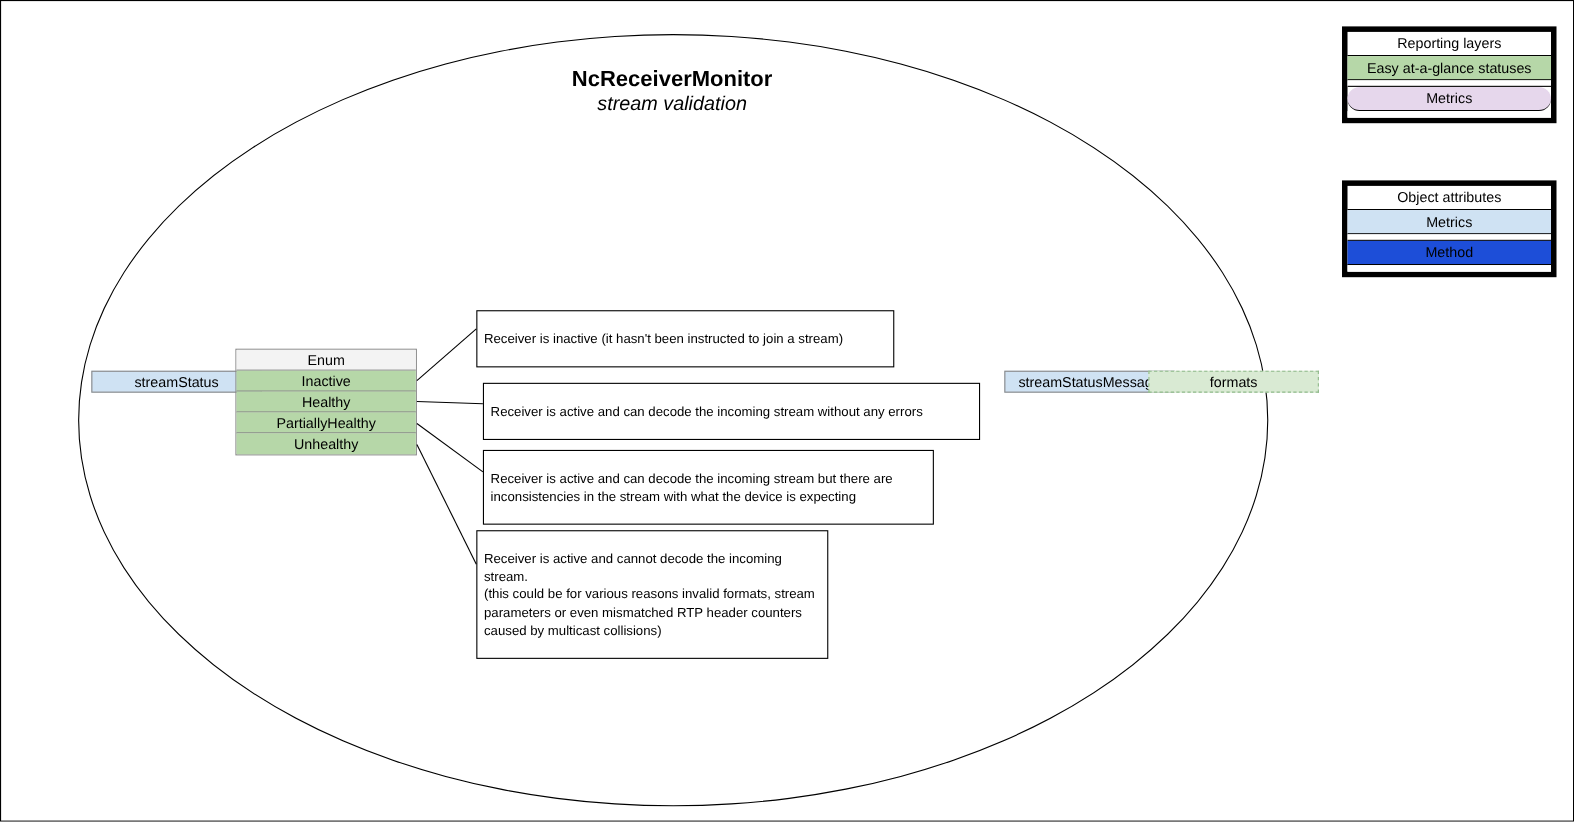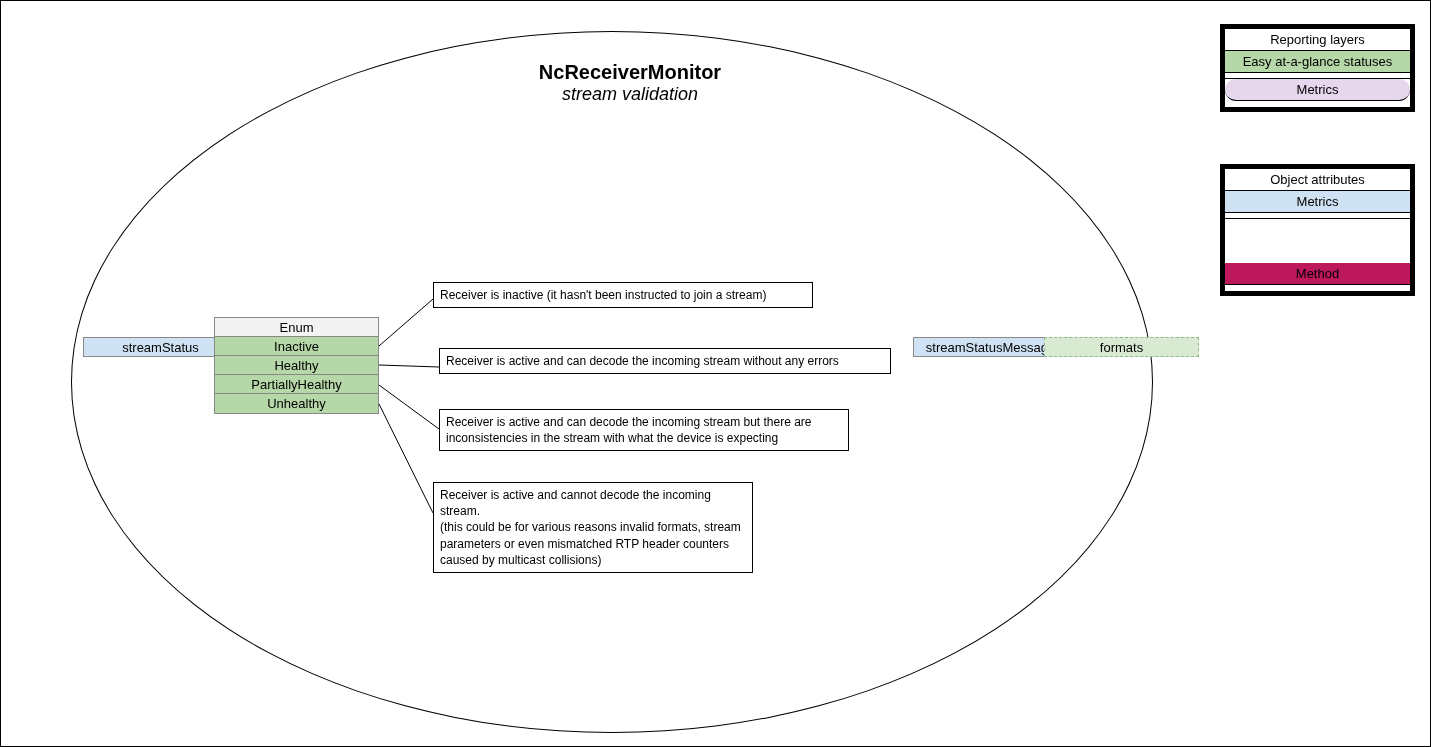--- a/index.html
+++ b/index.html
@@ -1,39 +1,39 @@
 <!DOCTYPE html>
 <html><head>
 <meta charset="utf-8">
 <style>
   html,body{margin:0;padding:0;font-family:Arial,Helvetica,sans-serif;font-size:13px;color:#000;}
   .canvas{position:relative;width:1431px;height:747px;border:1px solid #000;box-sizing:border-box;background:#fff;}
   .ellipse{position:absolute;left:70px;top:30px;width:1080px;height:700px;border:1px solid #000;border-radius:50%;}
-  .title{position:absolute;left:0;top:60px;width:1220px;text-align:center;margin-left:19px;}
+  .title{position:absolute;left:0;top:60px;width:1220px;text-align:center;}
   .title .t1{font-size:20px;font-weight:bold;}
   .title .t2{font-size:18px;font-style:italic;}
   
   .prop{position:absolute;height:20px;line-height:20px;text-align:center;border:1px solid #888;background:#cfe2f3;font-size:13px;box-sizing:border-box;margin-left:24px;}
   .enum-table{position:absolute;left:213px;top:316px;width:165px;border:1px solid #888;box-sizing:border-box;}
   .enum-table .row{height:19px;line-height:19px;text-align:center;border-bottom:1px solid #888;font-size:13px;box-sizing:border-box;}
   .enum-table .row:last-child{border-bottom:none;}
   .enum-header{background:#f3f3f3;}
   .enum-val{background:#b6d7a8;}
   .type-box{position:absolute;left:1043px;top:336px;width:155px;height:20px;line-height:20px;text-align:center;
             background:#d9ead3;border:1.5px dashed #8fb98a;font-size:13px;box-sizing:border-box;}
-  .note{position:absolute;border:1px solid #000;background:#fff;padding:4px 6px;font-size:12px;line-height:1.35;box-sizing:border-box;}
+  .note{position:absolute;border:1px solid #000;background:#fff;padding:17px 6px;font-size:12px;line-height:1.35;box-sizing:border-box;}
   
   .legend{position:absolute;border:5px solid #000000;background:#fff;box-sizing:border-box;}
   .legend .lrow{height:22px;line-height:22px;text-align:center;border-bottom:1px solid #000;font-size:13px;box-sizing:border-box;}
   .legend .lrow:last-child{border-bottom:none;}
   .lg-green{background:#b6d7a8;}
   .lg-gap{background:#fff;}
   .lg-purple{background:#e6d7ec;border-radius:11px;}
   .lg-blue{background:#cfe2f3;}
-  .lg-red{background:#be185d;margin-top:44px;}
+  .lg-red{background:#1d4ed8;}
   
   .lines{position:absolute;left:0;top:0;width:1431px;height:747px;pointer-events:none;}
 </style>
 </head>
 <body>
 
 <div class="canvas">
 
   <div class="ellipse"></div>
 

